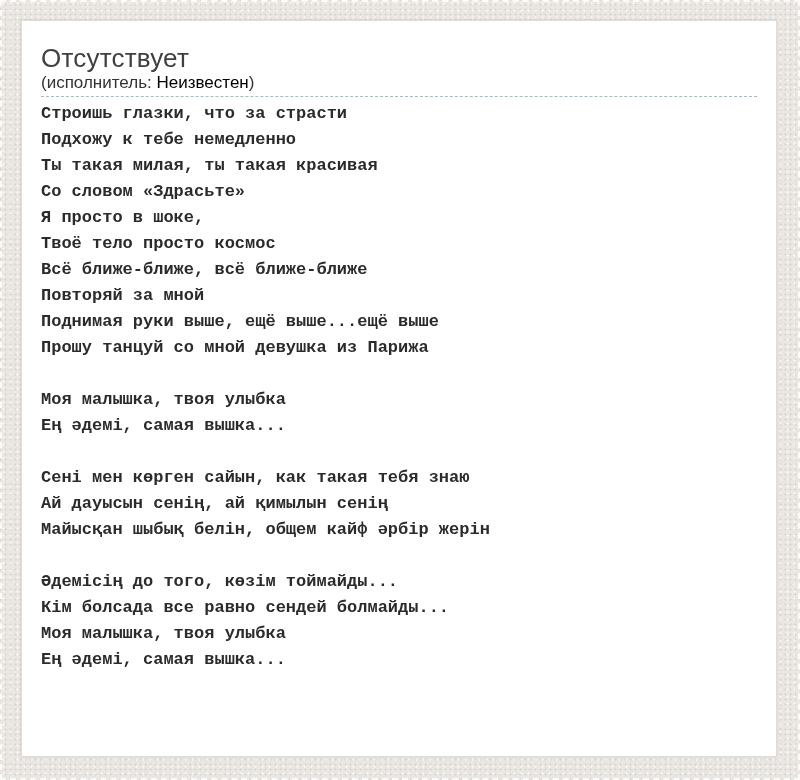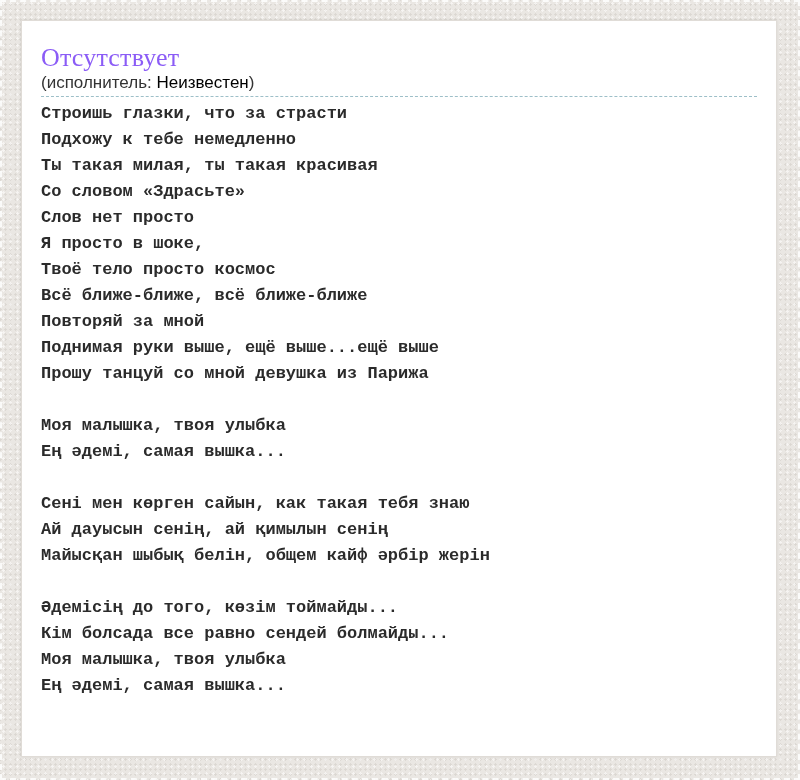--- a/index.html
+++ b/index.html
@@ -77,32 +77,31 @@
 
   .lyric-line { min-height: 26px; white-space: pre-wrap; }
 </style>
 </head>
 <body>
 
 <div class="edge-frame"></div>
 
 <div class="card">
 
-  <h1 class="song-title" style="color: #8b5cf6; font-family: Liberation Serif, serif;">Отсутствует</h1>
+  <h1 class="song-title" style="color: #404040;">Отсутствует</h1>
 
   <div class="artist-line">
     <span>(исполнитель: </span><a class="artist-link" href="#" style="color: #000000;">Неизвестен</a><span>)</span>
   </div>
 
   <div class="lyrics" style="color: rgb(43, 43, 43);">
       <div class="lyric-line">Строишь глазки, что за страсти</div>
       <div class="lyric-line">Подхожу к тебе немедленно</div>
       <div class="lyric-line">Ты такая милая, ты такая красивая</div>
       <div class="lyric-line">Со словом «Здрасьте»</div>
-      <div class="lyric-line">Слов нет просто</div>
       <div class="lyric-line">Я просто в шоке,</div>
       <div class="lyric-line">Твоё тело просто космос</div>
       <div class="lyric-line">Всё ближе-ближе, всё ближе-ближе</div>
       <div class="lyric-line">Повторяй за мной</div>
       <div class="lyric-line">Поднимая руки выше, ещё выше...ещё выше</div>
       <div class="lyric-line">Прошу танцуй со мной девушка из Парижа</div>
       <div class="lyric-line">&nbsp;</div>
       <div class="lyric-line">Моя малышка, твоя улыбка</div>
       <div class="lyric-line">Ең әдемі, самая вышка...</div>
       <div class="lyric-line">&nbsp;</div>

